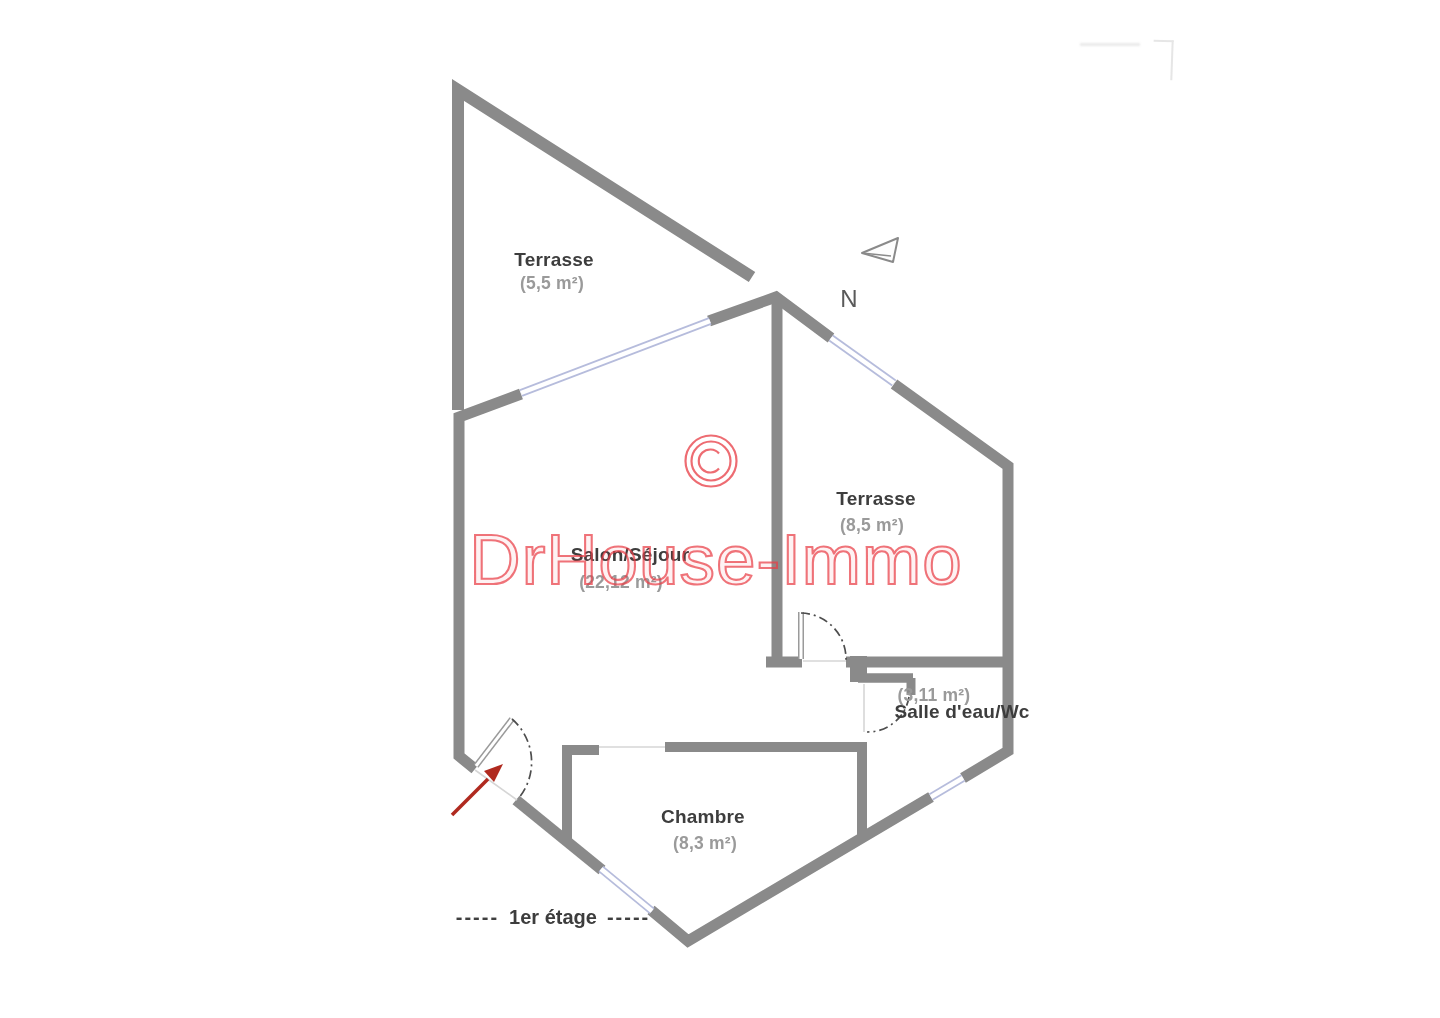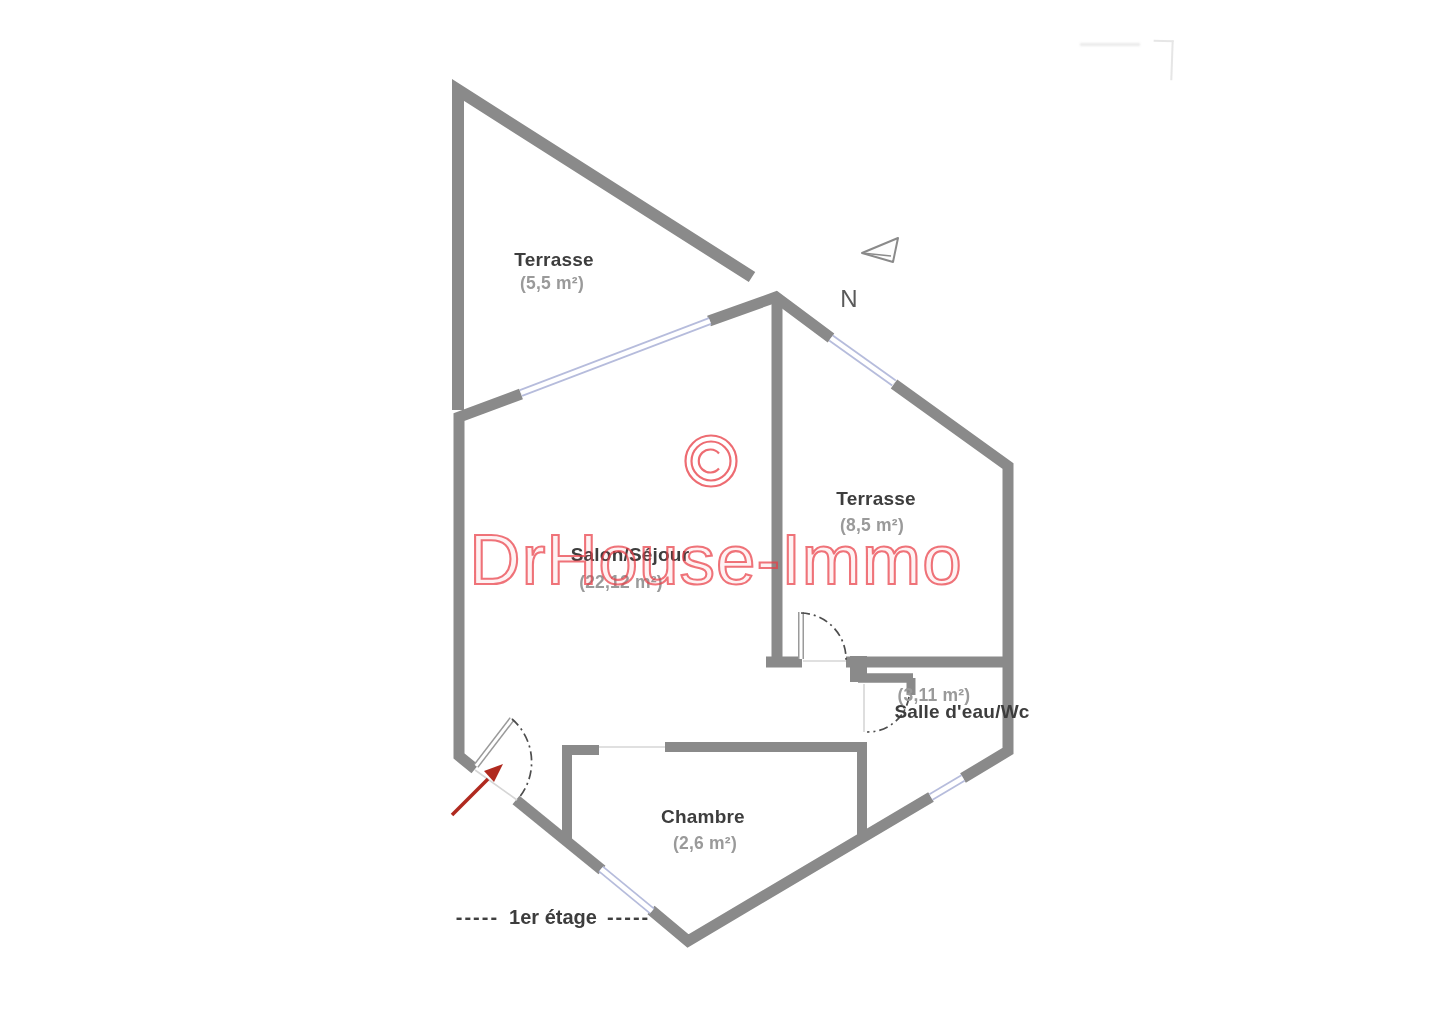--- a/index.html
+++ b/index.html
@@ -131,21 +131,21 @@
   <div class="lbl room-name" style="left:630px;top:555px">Salon/Séjour</div>
   <div class="lbl room-area" style="left:621px;top:582px">(22,12 m²)</div>
 
   <div class="lbl room-name" style="left:876px;top:499px">Terrasse</div>
   <div class="lbl room-area" style="left:872px;top:525px">(8,5 m²)</div>
 
   <div class="lbl room-name" style="left:962px;top:712px">Salle d'eau/Wc</div>
   <div class="lbl room-area" style="left:934px;top:695px">(3,11 m²)</div>
 
   <div class="lbl room-name" style="left:703px;top:817px">Chambre</div>
-  <div class="lbl room-area" style="left:705px;top:843px">(2,6 m²)</div>
+  <div class="lbl room-area" style="left:705px;top:843px">(8,3 m²)</div>
 
   <div class="lbl north-n" style="left:849px;top:299px">N</div>
 
   <div class="lbl floor-label" style="left:553px;top:917px">
     <span class="dashes">-----</span><span>1er étage</span><span class="dashes">-----</span>
   </div>
 
   <div class="watermark">DrHouse-Immo</div>
 
   <div class="artifact-smudge"></div>

